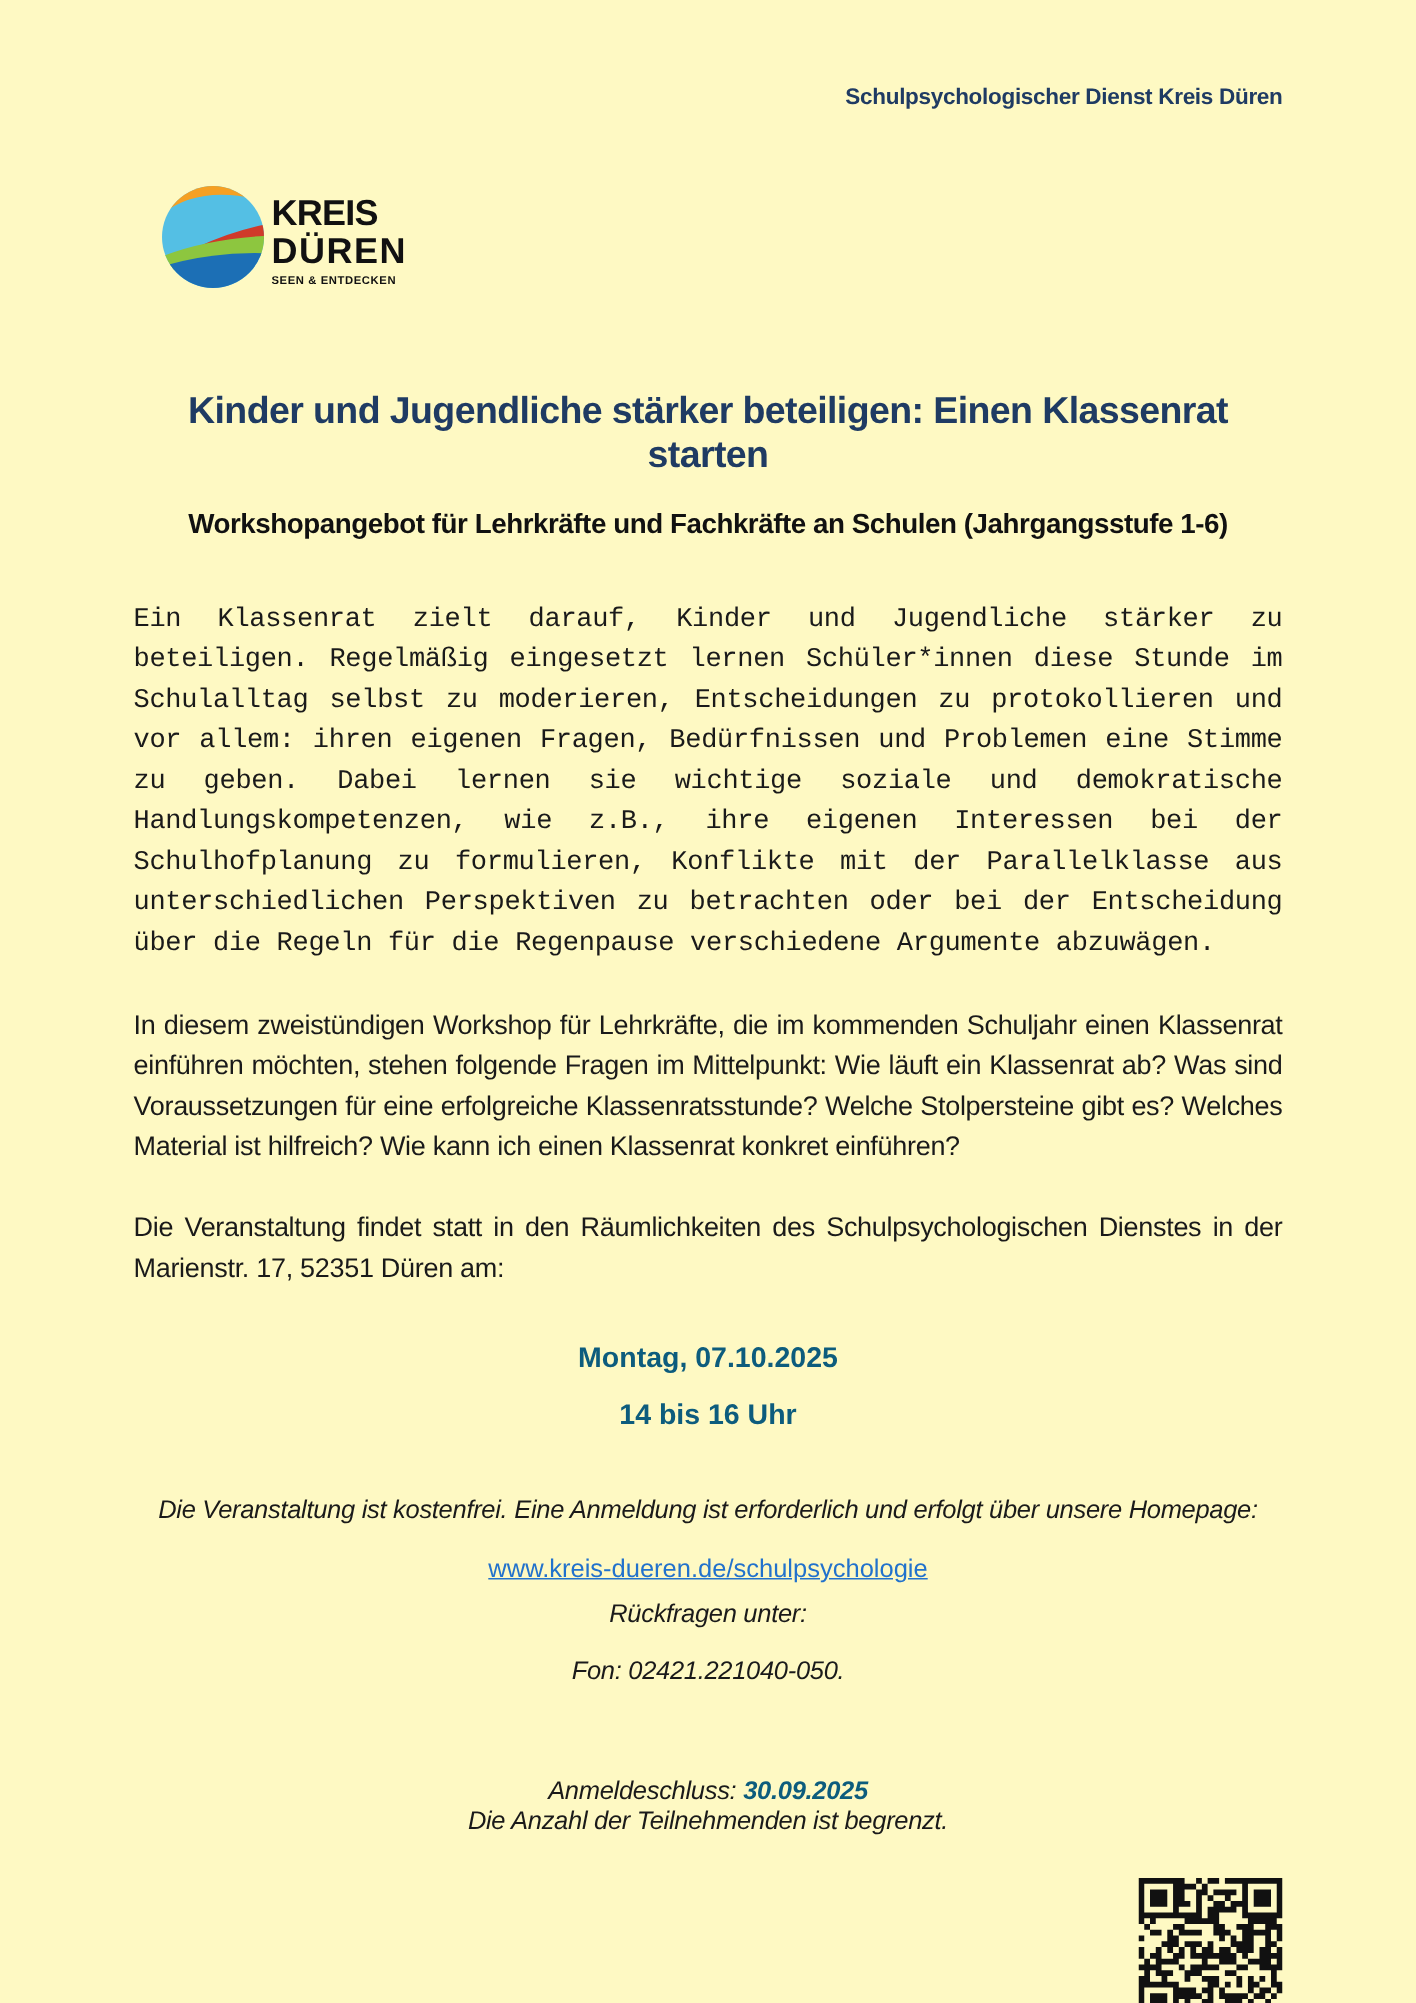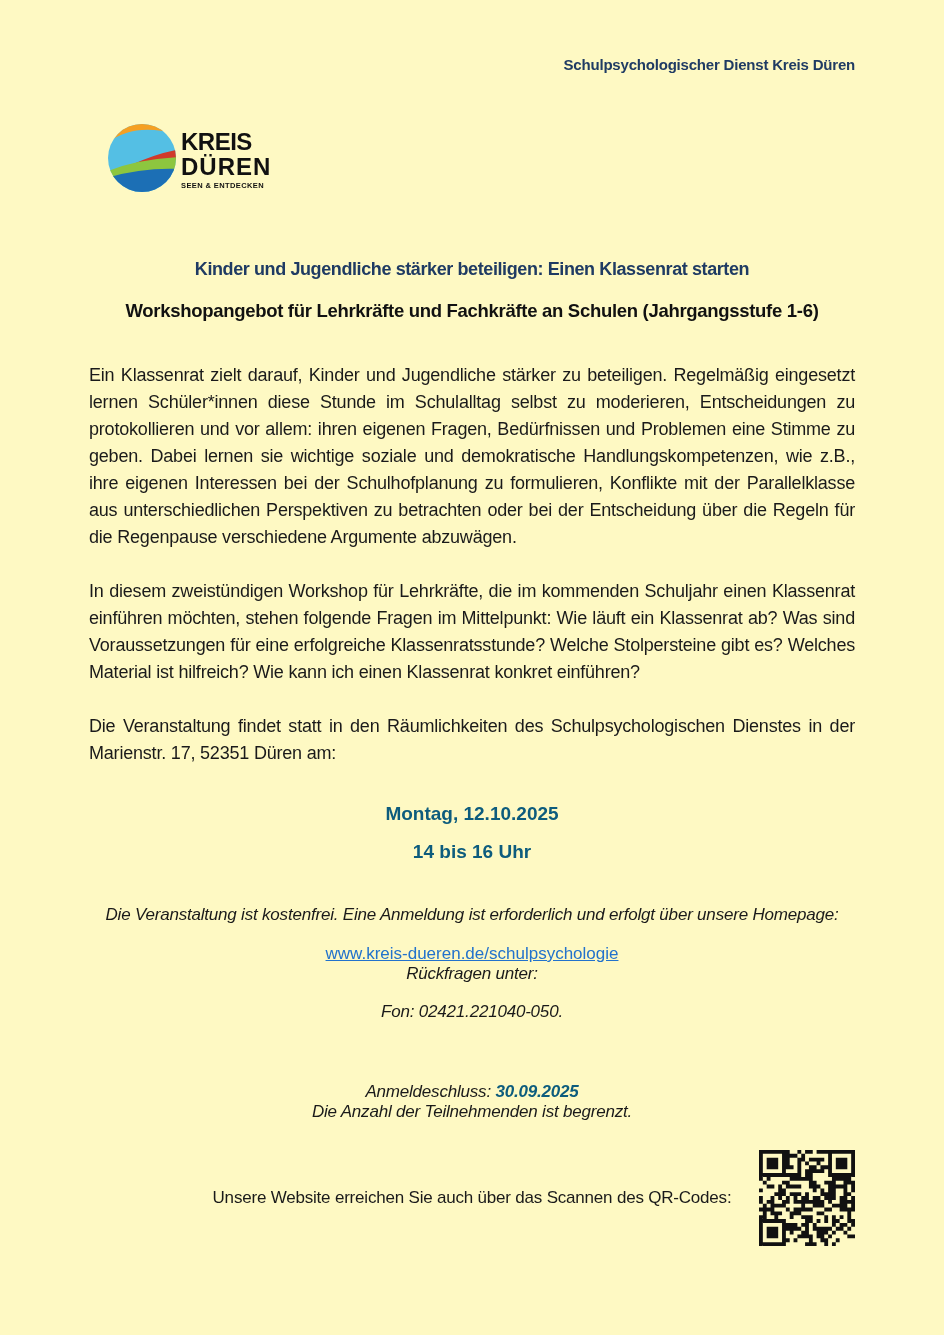--- a/index.html
+++ b/index.html
@@ -31,42 +31,42 @@
     gap:2px;
     width:220px;
   }
   .logo-text{display:flex;flex-direction:column;line-height:1;}
   .logo-kreis{font-size:24px;font-weight:bold;color:#111;letter-spacing:-0.5px;}
   .logo-dueren{font-size:24px;font-weight:600;color:#111;letter-spacing:1px;margin-top:1px;}
   .logo-tagline{font-size:7.5px;font-weight:bold;color:#111;letter-spacing:0.4px;margin-top:3px;}
   h1.title{
     margin:60px 0 0 0;
     text-align:center;
-    font-size:18px;
+    font-size:25px;
     font-weight:bold;
     letter-spacing:-0.4px;
     color:var(--navy,#1f3b63);
   }
   h2.subtitle{
     margin:20px 0 0 0;
     text-align:center;
     font-size:18.5px;
     font-weight:bold;
     letter-spacing:-0.3px;
     color:#111;
   }
   p.body-par{
     margin:27px 0 0 0;
     font-size:18px;
     line-height:27px;
     text-align:justify;
     letter-spacing:-0.2px;
     color:#1a1a1a;
   }
-  p.body-par.first{margin-top:40px;}
+  p.body-par.first{margin-top:40px;font-family:Liberation Mono, monospace;}
   .event-date,.event-time{
     text-align:center;
     font-size:19px;
     font-weight:bold;
     color:var(--teal,#0d5c7d);
   }
   .event-date{margin-top:36px;}
   .event-time{margin-top:16px;}
   .center-line{
     text-align:center;
@@ -76,21 +76,21 @@
     font-style:italic;
   }
   .reg-info{margin-top:42px;}
   .link-line{margin-top:19px;text-align:center;}
   a.homepage-link{
     font-size:17px;
     color:var(--link,#2272cc);
     text-decoration:underline;
     cursor:pointer;
   }
-  .questions{margin-top:0;}
+  .questions{margin-top:10px;}
   .phone{margin-top:18px;}
   .deadline{margin-top:60px;}
   .deadline .deadline-date{font-weight:bold;color:var(--teal,#0d5c7d);}
   .capacity{}
   .qr-row{
     position:relative;
     margin-top:28px;
     height:100px;
   }
   .qr-caption{
@@ -143,42 +143,41 @@
   <h1 class="title">Kinder und Jugendliche stärker beteiligen: Einen Klassenrat starten</h1>
 
   <h2 class="subtitle">Workshopangebot für Lehrkräfte und Fachkräfte an Schulen (Jahrgangsstufe 1-6)</h2>
 
   <p class="body-par first">Ein Klassenrat zielt darauf, Kinder und Jugendliche stärker zu beteiligen. Regelmäßig eingesetzt lernen Schüler*innen diese Stunde im Schulalltag selbst zu moderieren, Entscheidungen zu protokollieren und vor allem: ihren eigenen Fragen, Bedürfnissen und Problemen eine Stimme zu geben. Dabei lernen sie wichtige soziale und demokratische Handlungskompetenzen, wie z.B., ihre eigenen Interessen bei der Schulhofplanung zu formulieren, Konflikte mit der Parallelklasse aus unterschiedlichen Perspektiven zu betrachten oder bei der Entscheidung über die Regeln für die Regenpause verschiedene Argumente abzuwägen.</p>
 
   <p class="body-par">In diesem zweistündigen Workshop für Lehrkräfte, die im kommenden Schuljahr einen Klassenrat einführen möchten, stehen folgende Fragen im Mittelpunkt: Wie läuft ein Klassenrat ab? Was sind Voraussetzungen für eine erfolgreiche Klassenratsstunde? Welche Stolpersteine gibt es? Welches Material ist hilfreich? Wie kann ich einen Klassenrat konkret einführen?</p>
 
   <p class="body-par">Die Veranstaltung findet statt in den Räumlichkeiten des Schulpsychologischen Dienstes in der Marienstr. 17, 52351 Düren am:</p>
 
-  <div class="event-date">Montag, 12.10.2025</div>
+  <div class="event-date">Montag, 07.10.2025</div>
   <div class="event-time">14 bis 16 Uhr</div>
 
   <div class="center-line reg-info">Die Veranstaltung ist kostenfrei. Eine Anmeldung ist erforderlich und erfolgt über unsere Homepage:</div>
 
   <div class="link-line">
     <a class="homepage-link">www.kreis-dueren.de/schulpsychologie</a>
   </div>
 
   <div class="center-line questions">Rückfragen unter:</div>
 
   <div class="center-line phone">Fon: 02421.221040-050.</div>
 
   <div class="center-line deadline">
     <span>Anmeldeschluss:</span>
     <span class="deadline-date">30.09.2025</span>
   </div>
 
   <div class="center-line capacity">Die Anzahl der Teilnehmenden ist begrenzt.</div>
 
   <div class="qr-row">
-    <div class="qr-caption">Unsere Website erreichen Sie auch über das Scannen des QR-Codes:</div>
     <div class="qr-box">
       <svg viewBox="0 0 25 25" xmlns="http://www.w3.org/2000/svg" id="qr-svg" aria-hidden="true">
           <path d="M0 0h1v1h-1zM1 0h1v1h-1zM2 0h1v1h-1zM3 0h1v1h-1zM4 0h1v1h-1zM5 0h1v1h-1zM6 0h1v1h-1zM7 0h1v1h-1zM10 0h1v1h-1zM12 0h1v1h-1zM13 0h1v1h-1zM15 0h1v1h-1zM16 0h1v1h-1zM17 0h1v1h-1zM18 0h1v1h-1zM19 0h1v1h-1zM20 0h1v1h-1zM21 0h1v1h-1zM22 0h1v1h-1zM23 0h1v1h-1zM24 0h1v1h-1zM0 1h1v1h-1zM6 1h1v1h-1zM7 1h1v1h-1zM8 1h1v1h-1zM9 1h1v1h-1zM11 1h1v1h-1zM18 1h1v1h-1zM24 1h1v1h-1zM0 2h1v1h-1zM2 2h1v1h-1zM3 2h1v1h-1zM4 2h1v1h-1zM6 2h1v1h-1zM7 2h1v1h-1zM10 2h1v1h-1zM11 2h1v1h-1zM13 2h1v1h-1zM14 2h1v1h-1zM15 2h1v1h-1zM16 2h1v1h-1zM18 2h1v1h-1zM20 2h1v1h-1zM21 2h1v1h-1zM22 2h1v1h-1zM24 2h1v1h-1zM0 3h1v1h-1zM2 3h1v1h-1zM3 3h1v1h-1zM4 3h1v1h-1zM6 3h1v1h-1zM7 3h1v1h-1zM10 3h1v1h-1zM12 3h1v1h-1zM15 3h1v1h-1zM18 3h1v1h-1zM20 3h1v1h-1zM21 3h1v1h-1zM22 3h1v1h-1zM24 3h1v1h-1zM0 4h1v1h-1zM2 4h1v1h-1zM3 4h1v1h-1zM4 4h1v1h-1zM6 4h1v1h-1zM7 4h1v1h-1zM8 4h1v1h-1zM10 4h1v1h-1zM13 4h1v1h-1zM14 4h1v1h-1zM16 4h1v1h-1zM17 4h1v1h-1zM18 4h1v1h-1zM20 4h1v1h-1zM21 4h1v1h-1zM22 4h1v1h-1zM24 4h1v1h-1zM0 5h1v1h-1zM6 5h1v1h-1zM10 5h1v1h-1zM12 5h1v1h-1zM13 5h1v1h-1zM14 5h1v1h-1zM15 5h1v1h-1zM16 5h1v1h-1zM18 5h1v1h-1zM24 5h1v1h-1zM0 6h1v1h-1zM1 6h1v1h-1zM2 6h1v1h-1zM3 6h1v1h-1zM4 6h1v1h-1zM5 6h1v1h-1zM6 6h1v1h-1zM7 6h1v1h-1zM8 6h1v1h-1zM9 6h1v1h-1zM10 6h1v1h-1zM12 6h1v1h-1zM13 6h1v1h-1zM18 6h1v1h-1zM19 6h1v1h-1zM20 6h1v1h-1zM21 6h1v1h-1zM22 6h1v1h-1zM23 6h1v1h-1zM24 6h1v1h-1zM0 7h1v1h-1zM2 7h1v1h-1zM8 7h1v1h-1zM9 7h1v1h-1zM10 7h1v1h-1zM11 7h1v1h-1zM12 7h1v1h-1zM13 7h1v1h-1zM19 7h1v1h-1zM20 7h1v1h-1zM21 7h1v1h-1zM22 7h1v1h-1zM23 7h1v1h-1zM1 8h1v1h-1zM6 8h1v1h-1zM7 8h1v1h-1zM13 8h1v1h-1zM14 8h1v1h-1zM17 8h1v1h-1zM18 8h1v1h-1zM19 8h1v1h-1zM22 8h1v1h-1zM23 8h1v1h-1zM24 8h1v1h-1zM2 9h1v1h-1zM3 9h1v1h-1zM5 9h1v1h-1zM7 9h1v1h-1zM8 9h1v1h-1zM9 9h1v1h-1zM10 9h1v1h-1zM13 9h1v1h-1zM14 9h1v1h-1zM15 9h1v1h-1zM18 9h1v1h-1zM19 9h1v1h-1zM20 9h1v1h-1zM21 9h1v1h-1zM22 9h1v1h-1zM24 9h1v1h-1zM0 10h1v1h-1zM5 10h1v1h-1zM6 10h1v1h-1zM14 10h1v1h-1zM16 10h1v1h-1zM18 10h1v1h-1zM19 10h1v1h-1zM22 10h1v1h-1zM24 10h1v1h-1zM4 11h1v1h-1zM5 11h1v1h-1zM6 11h1v1h-1zM8 11h1v1h-1zM9 11h1v1h-1zM10 11h1v1h-1zM12 11h1v1h-1zM16 11h1v1h-1zM17 11h1v1h-1zM18 11h1v1h-1zM19 11h1v1h-1zM22 11h1v1h-1zM23 11h1v1h-1zM0 12h1v1h-1zM3 12h1v1h-1zM5 12h1v1h-1zM7 12h1v1h-1zM9 12h1v1h-1zM11 12h1v1h-1zM12 12h1v1h-1zM14 12h1v1h-1zM15 12h1v1h-1zM17 12h1v1h-1zM18 12h1v1h-1zM19 12h1v1h-1zM21 12h1v1h-1zM22 12h1v1h-1zM24 12h1v1h-1zM0 13h1v1h-1zM2 13h1v1h-1zM3 13h1v1h-1zM6 13h1v1h-1zM7 13h1v1h-1zM9 13h1v1h-1zM10 13h1v1h-1zM11 13h1v1h-1zM12 13h1v1h-1zM13 13h1v1h-1zM14 13h1v1h-1zM15 13h1v1h-1zM16 13h1v1h-1zM18 13h1v1h-1zM21 13h1v1h-1zM22 13h1v1h-1zM23 13h1v1h-1zM24 13h1v1h-1zM1 14h1v1h-1zM3 14h1v1h-1zM4 14h1v1h-1zM5 14h1v1h-1zM6 14h1v1h-1zM11 14h1v1h-1zM14 14h1v1h-1zM15 14h1v1h-1zM16 14h1v1h-1zM19 14h1v1h-1zM20 14h1v1h-1zM21 14h1v1h-1zM22 14h1v1h-1zM24 14h1v1h-1zM0 15h1v1h-1zM1 15h1v1h-1zM2 15h1v1h-1zM3 15h1v1h-1zM7 15h1v1h-1zM9 15h1v1h-1zM10 15h1v1h-1zM11 15h1v1h-1zM12 15h1v1h-1zM13 15h1v1h-1zM17 15h1v1h-1zM18 15h1v1h-1zM21 15h1v1h-1zM22 15h1v1h-1zM23 15h1v1h-1zM24 15h1v1h-1zM1 16h1v1h-1zM3 16h1v1h-1zM4 16h1v1h-1zM5 16h1v1h-1zM8 16h1v1h-1zM9 16h1v1h-1zM10 16h1v1h-1zM15 16h1v1h-1zM16 16h1v1h-1zM23 16h1v1h-1zM0 17h1v1h-1zM1 17h1v1h-1zM4 17h1v1h-1zM8 17h1v1h-1zM11 17h1v1h-1zM12 17h1v1h-1zM13 17h1v1h-1zM17 17h1v1h-1zM19 17h1v1h-1zM21 17h1v1h-1zM23 17h1v1h-1zM0 18h1v1h-1zM1 18h1v1h-1zM2 18h1v1h-1zM3 18h1v1h-1zM4 18h1v1h-1zM5 18h1v1h-1zM6 18h1v1h-1zM12 18h1v1h-1zM13 18h1v1h-1zM15 18h1v1h-1zM17 18h1v1h-1zM19 18h1v1h-1zM20 18h1v1h-1zM23 18h1v1h-1zM24 18h1v1h-1zM0 19h1v1h-1zM6 19h1v1h-1zM7 19h1v1h-1zM8 19h1v1h-1zM9 19h1v1h-1zM11 19h1v1h-1zM12 19h1v1h-1zM14 19h1v1h-1zM19 19h1v1h-1zM21 19h1v1h-1zM22 19h1v1h-1zM24 19h1v1h-1zM0 20h1v1h-1zM2 20h1v1h-1zM3 20h1v1h-1zM4 20h1v1h-1zM6 20h1v1h-1zM7 20h1v1h-1zM8 20h1v1h-1zM9 20h1v1h-1zM10 20h1v1h-1zM12 20h1v1h-1zM14 20h1v1h-1zM15 20h1v1h-1zM16 20h1v1h-1zM17 20h1v1h-1zM18 20h1v1h-1zM20 20h1v1h-1zM21 20h1v1h-1zM23 20h1v1h-1zM0 21h1v1h-1zM2 21h1v1h-1zM3 21h1v1h-1zM4 21h1v1h-1zM6 21h1v1h-1zM8 21h1v1h-1zM11 21h1v1h-1zM12 21h1v1h-1zM15 21h1v1h-1zM16 21h1v1h-1zM17 21h1v1h-1zM19 21h1v1h-1zM22 21h1v1h-1zM0 22h1v1h-1zM2 22h1v1h-1zM3 22h1v1h-1zM4 22h1v1h-1zM6 22h1v1h-1zM10 22h1v1h-1zM11 22h1v1h-1zM12 22h1v1h-1zM13 22h1v1h-1zM15 22h1v1h-1zM16 22h1v1h-1zM18 22h1v1h-1zM23 22h1v1h-1zM24 22h1v1h-1zM0 23h1v1h-1zM6 23h1v1h-1zM7 23h1v1h-1zM9 23h1v1h-1zM13 23h1v1h-1zM16 23h1v1h-1zM17 23h1v1h-1zM20 23h1v1h-1zM0 24h1v1h-1zM1 24h1v1h-1zM2 24h1v1h-1zM3 24h1v1h-1zM4 24h1v1h-1zM5 24h1v1h-1zM6 24h1v1h-1zM12 24h1v1h-1zM13 24h1v1h-1zM14 24h1v1h-1zM17 24h1v1h-1zM19 24h1v1h-1z" fill="#111"></path>
         </svg>
     </div>
   </div>
 
 </div>
 
 </body></html>

